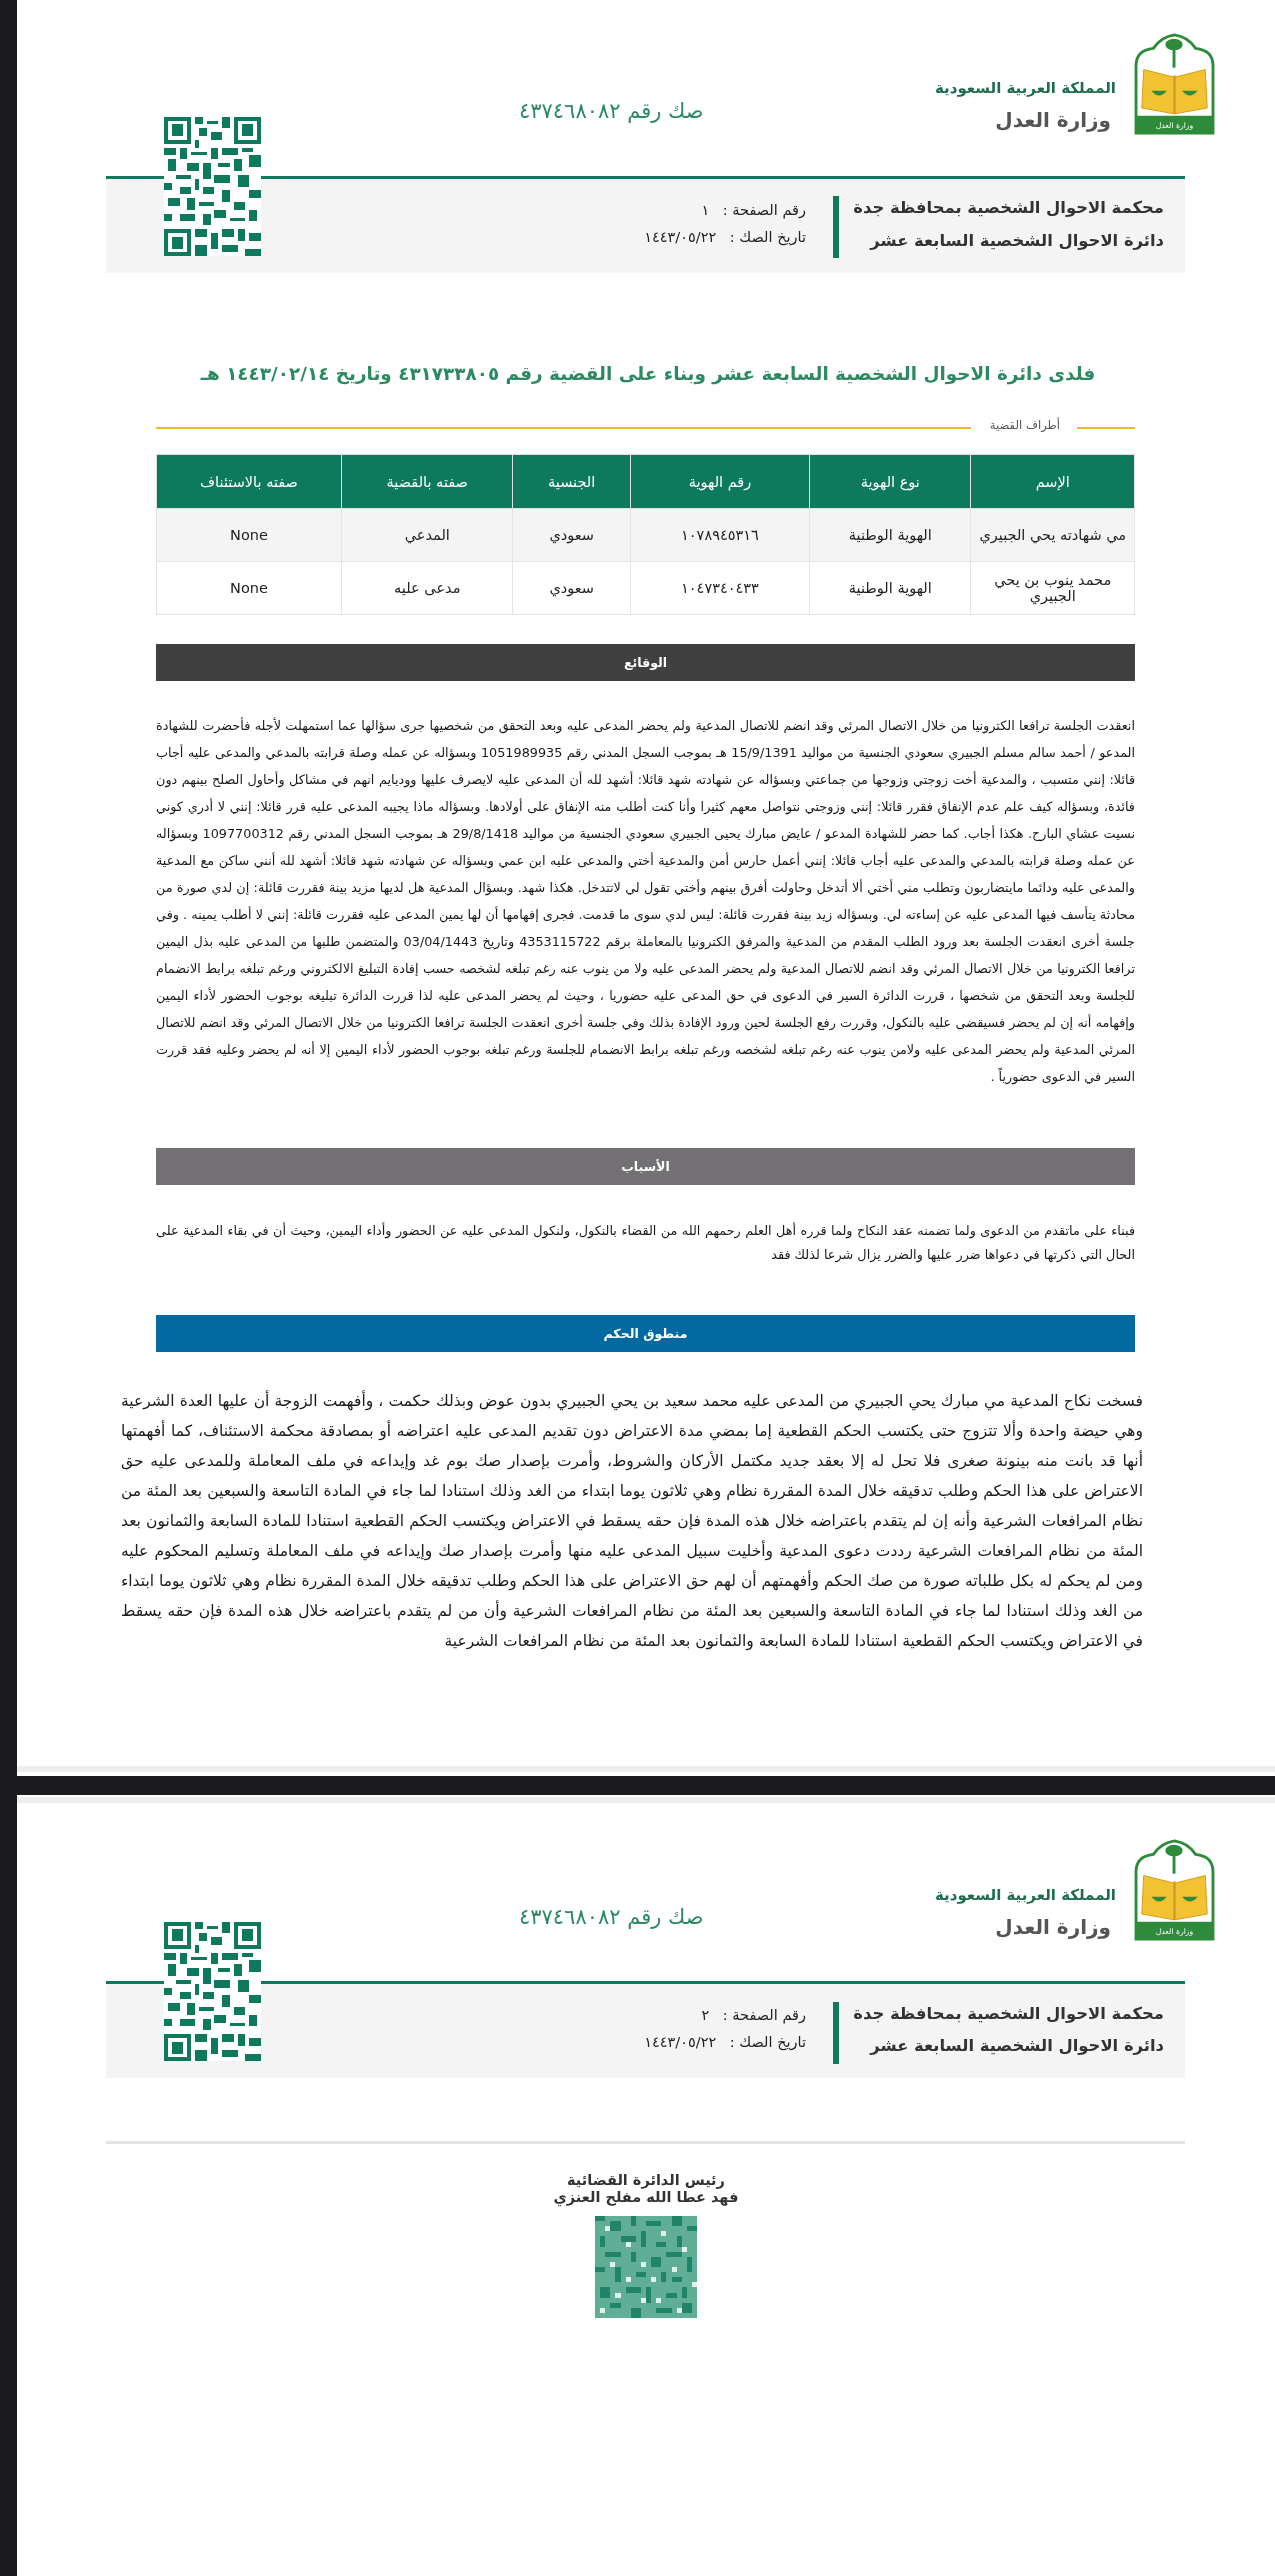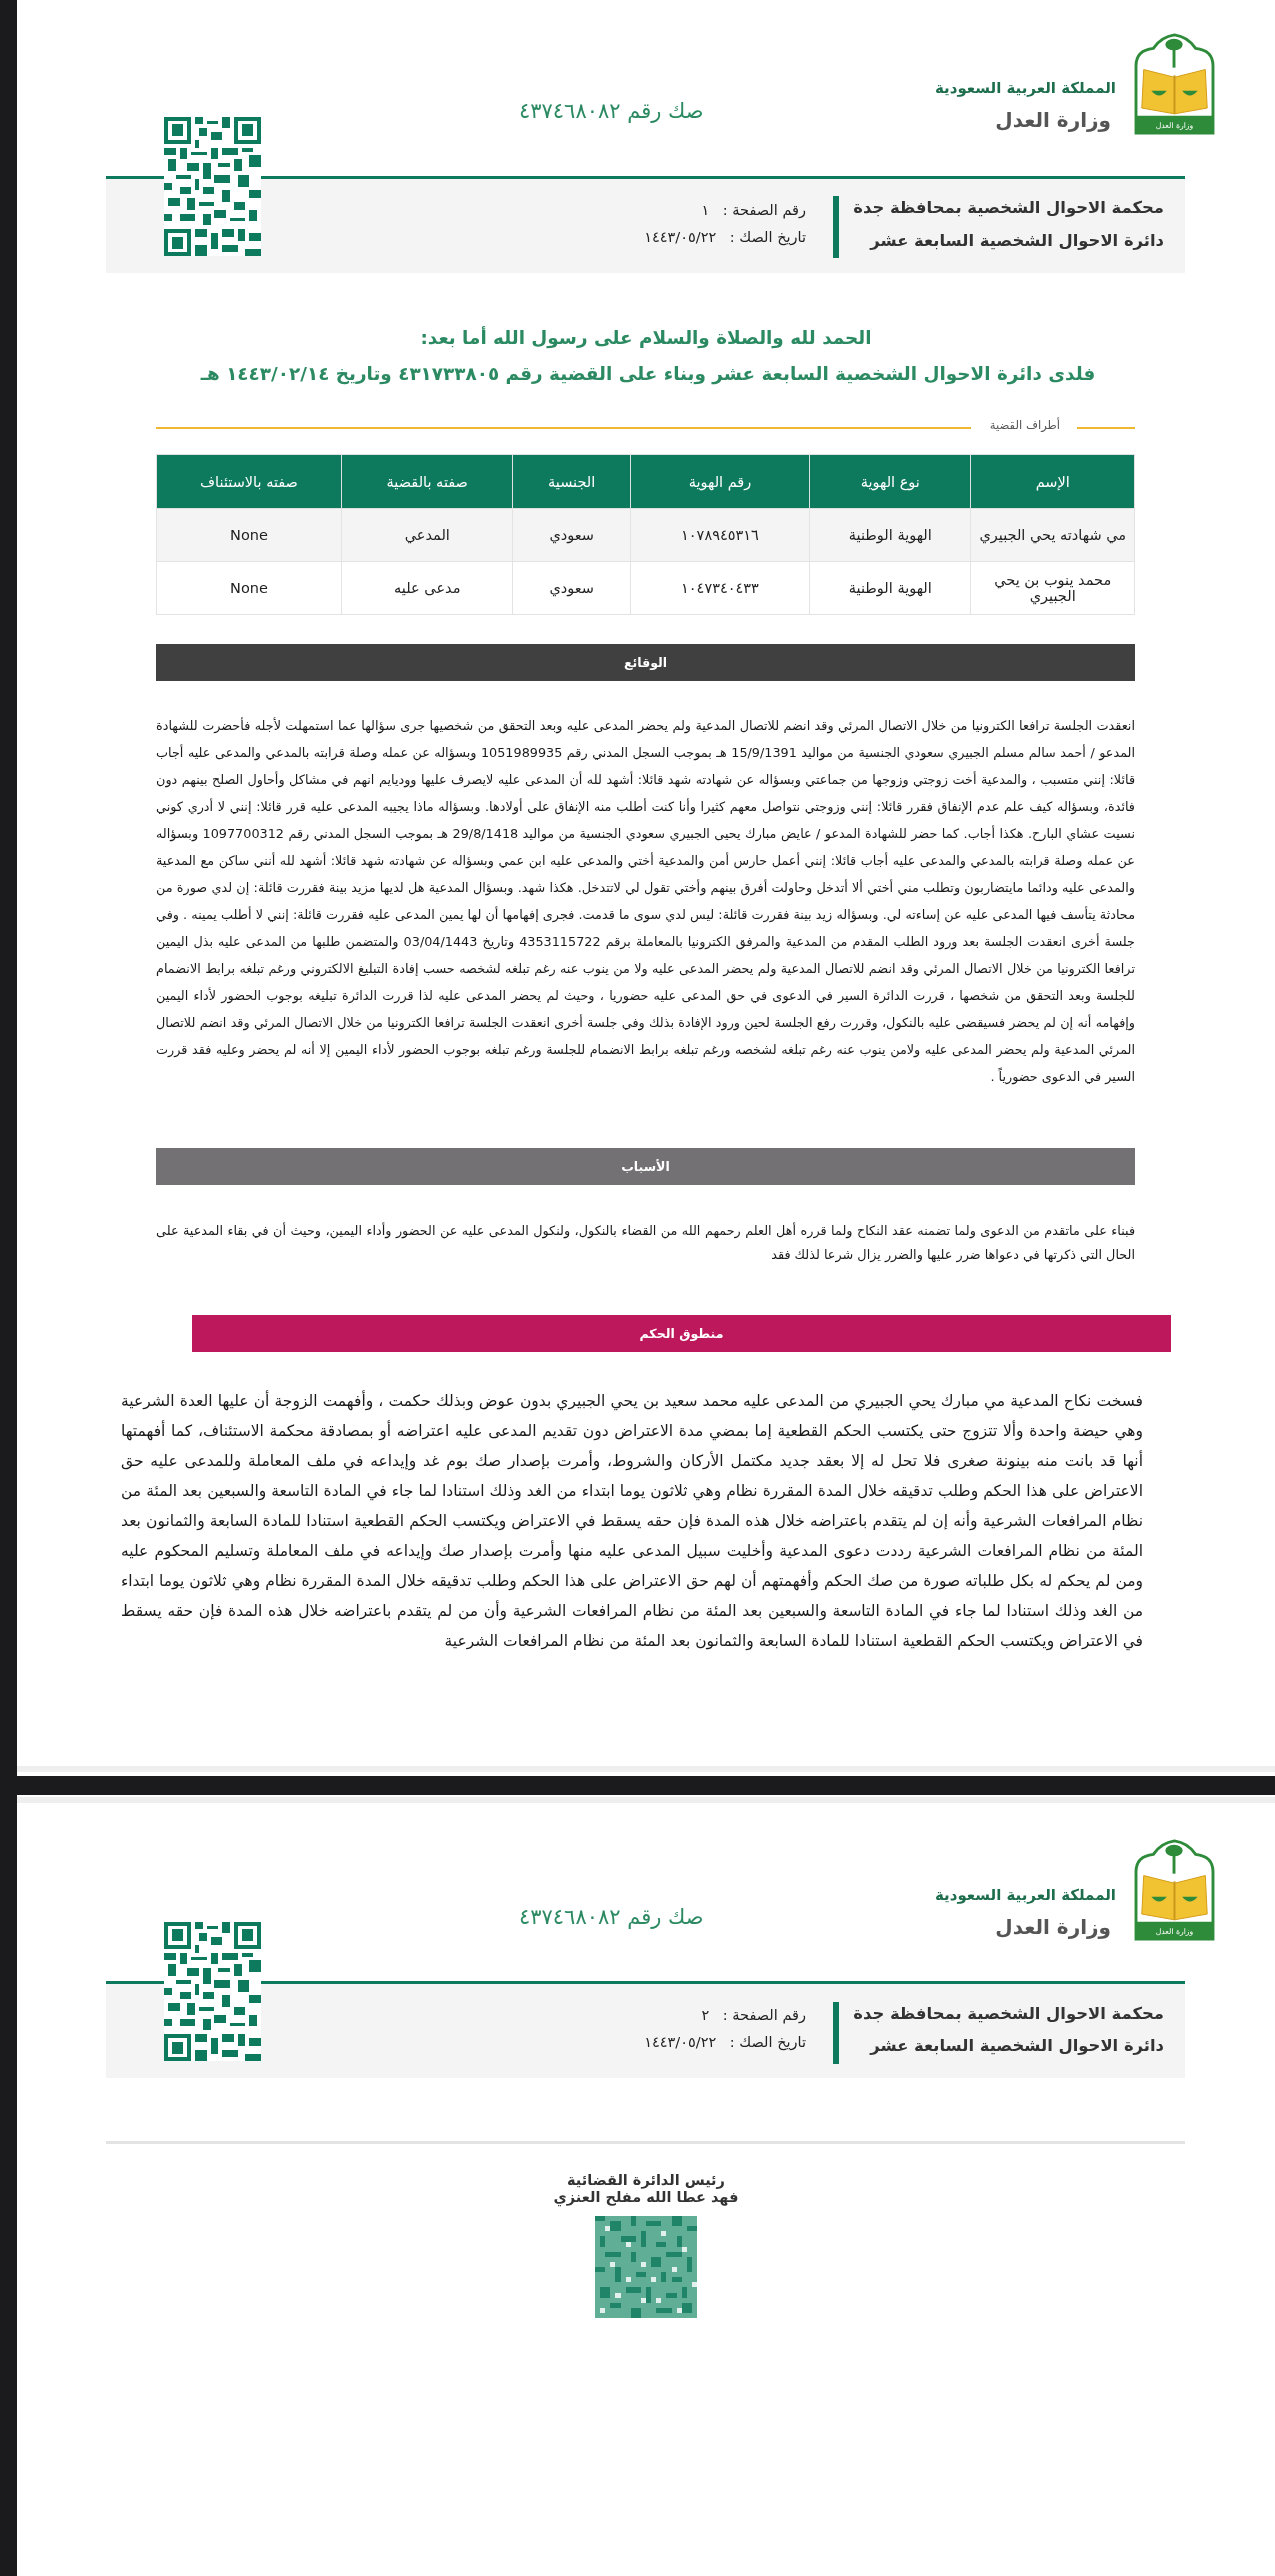--- a/index.html
+++ b/index.html
@@ -37,21 +37,21 @@
   table.parties { position: absolute; left: 139px; width: 979px; top: 454px; border-collapse: collapse; font-size: 14.5px; text-align: center; }
   table.parties th { background: #0d7a5e; color: #fff; font-weight: normal; height: 54px; border: 1px solid #e0e0e0; }
   table.parties td { height: 53px; border: 1px solid #e3e3e3; color: #222; }
   table.parties tr.odd td { background: #f4f4f4; }
   table.parties tr.even td { background: #fff; }
   td.ltr, th.ltr { direction: ltr; }
 
   .sec-bar { position: absolute; left: 139px; width: 979px; height: 37px; color: #fff; text-align: center; font-size: 12.6px; font-weight: bold; line-height: 37px; }
   .sec-facts { top: 644px; background: #404040; }
   .sec-reasons { top: 1148px; background: #737174; }
-  .sec-ruling { top: 1315px; background: #be185d; margin-left: 36px; }
+  .sec-ruling { top: 1315px; background: #0369a1; }
 
   .para { position: absolute; left: 139px; width: 979px; font-size: 12.8px; text-align: justify; text-align-last: right; color: #1a1a1a; }
   .facts { top: 712px; line-height: 27px; }
   .reasons { top: 1219px; line-height: 24px; }
   .ruling { top: 1386px; left: 104px; width: 1022px; font-size: 15.5px; line-height: 30px; }
 
   
   .p2-rule { position: absolute; left: 89px; right: 90px; top: 346px; height: 2.9px; background: #e3e3e3; }
   .sign-title { position: absolute; left: 0; right: 0; top: 377px; text-align: center; font-size: 14.5px; color: #333; font-weight: bold; }
   .sign-name { position: absolute; left: 0; right: 0; top: 394px; text-align: center; font-size: 14.5px; color: #333; font-weight: bold; }
@@ -146,21 +146,20 @@
         <rect x="15" y="29" width="3" height="2"></rect>
           <rect x="19" y="29" width="2" height="3"></rect>
           <rect x="22" y="30" width="3" height="2"></rect>
         <rect x="8" y="33" width="3" height="3"></rect>
           <rect x="15" y="33" width="4" height="2"></rect>
           <rect x="21" y="34" width="4" height="2"></rect>
       </g>
     </svg>
   </div>
 
-  <div class="intro1">الحمد لله والصلاة والسلام على رسول الله أما بعد:</div>
   <div class="intro2">فلدى دائرة الاحوال الشخصية السابعة عشر وبناء على القضية رقم ٤٣١٧٣٣٨٠٥ وتاريخ ١٤٤٣/٠٢/١٤ هـ</div>
 
   <div class="divider">
     <div class="line-r"></div>
     <div class="lbl">أطراف القضية</div>
     <div class="line-l"></div>
   </div>
 
   <table class="parties">
     <thead>

